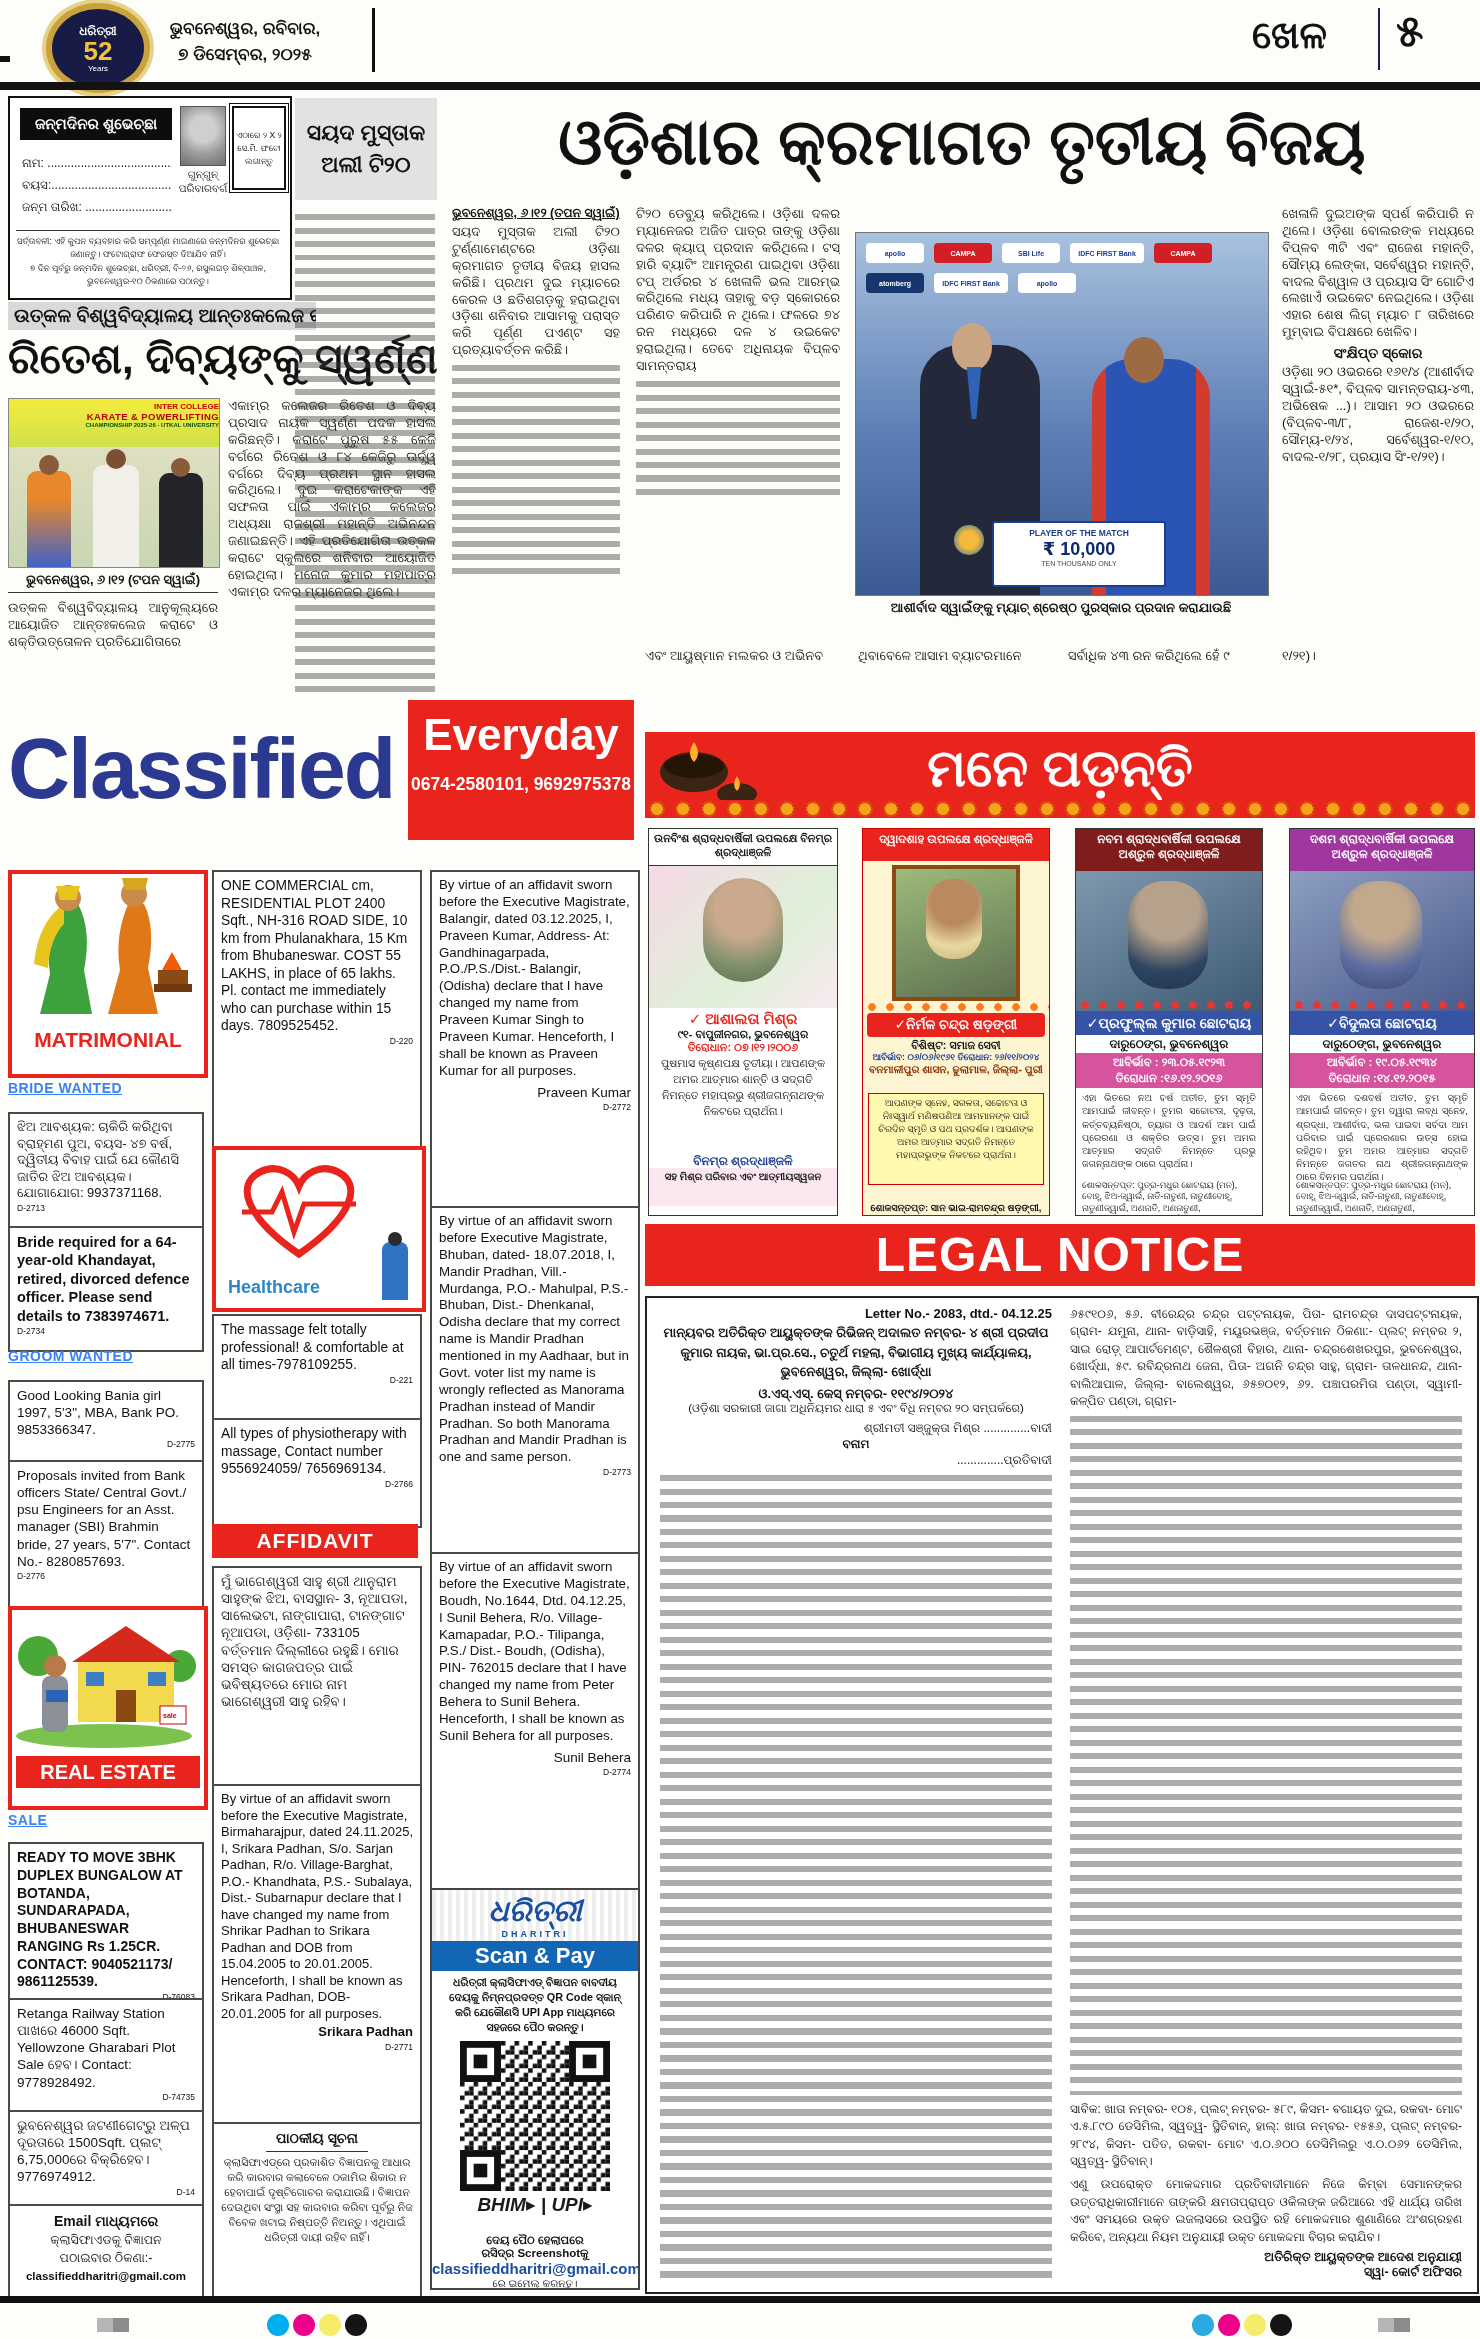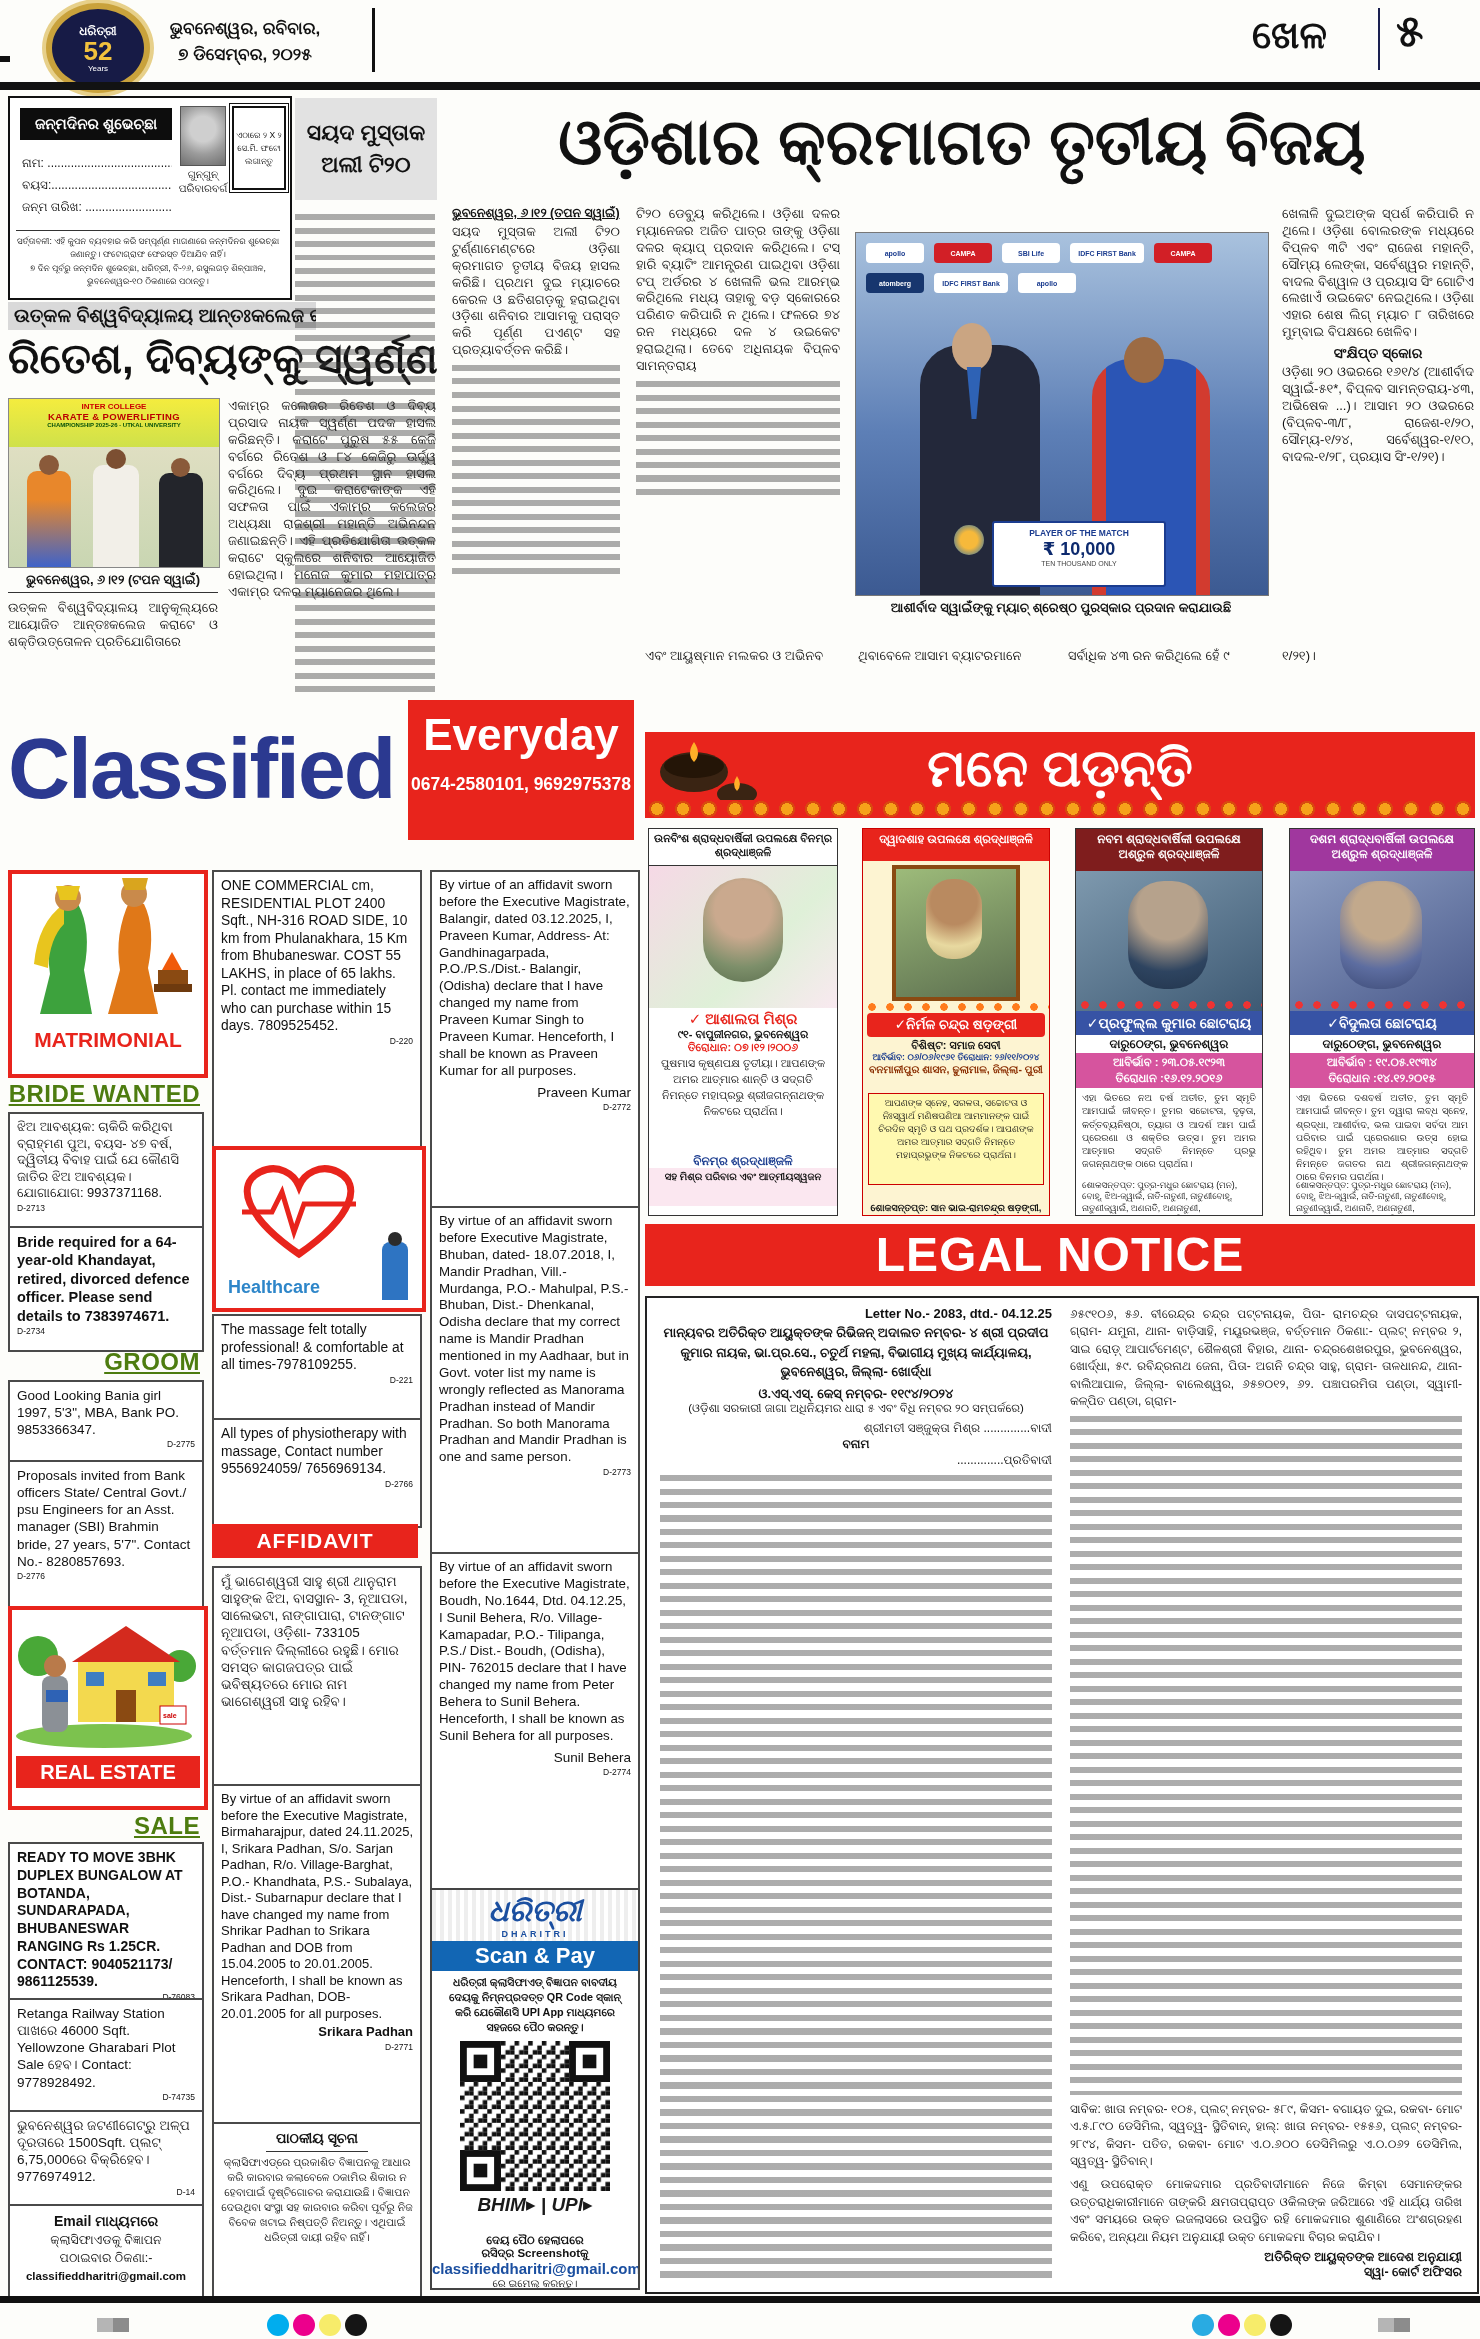--- a/index.html
+++ b/index.html
@@ -7,21 +7,21 @@
         font-family:"Liberation Sans","DejaVu Sans",sans-serif;color:#111;overflow:hidden}
   .abs{position:absolute}
   .b{font-weight:700}.c{text-align:center}.j{text-align:justify}.r{text-align:right}
   .u{text-decoration:underline}
   .red{color:#e8241c}
   .redbg{background:#e8241c;color:#fff}
   .news{font-size:13px;line-height:1.3;text-align:justify}
   .adbox{position:absolute;border:2px solid #4a4a4a;background:#fff;padding:5px 7px;
          font-size:13px;line-height:1.27;overflow:hidden}
   .adid{font-size:8.5px;margin-top:1px}
-  .lab{position:absolute;color:#4d7c0f;font-weight:700;text-align:right;font-size:24px;
+  .lab{position:absolute;color:#3b82f6;font-weight:700;text-align:left;font-size:14px;
        text-decoration:underline;letter-spacing:.5px}
   .fill{position:absolute;background:repeating-linear-gradient(#3a3a3a 0 6px,transparent 6px 13.5px);opacity:.42}
   .card{position:absolute;border:1.5px solid #333;background:#fff;overflow:hidden}
   .chdr{font-size:11px;line-height:1.25;font-weight:700;text-align:center;padding:3px 2px}
   .chip{position:absolute;background:#fff;border-radius:4px;color:#1b3c8f;font-size:7px;
         font-weight:700;display:flex;align-items:center;justify-content:center;overflow:hidden}
   .scorehd{font-weight:700;text-align:center;margin:4px 0 2px}
 </style>
 </head>
 <body>
@@ -67,21 +67,21 @@
     <div class="abs c" style="left:6px;top:132px;width:264px;border-top:1px solid #333;padding-top:4px;font-size:8.6px;line-height:1.55">
       <div>ସର୍ତ୍ତାବଳୀ: ଏହି କୁପନ ବ୍ୟବହାର କରି ସମ୍ପୂର୍ଣ୍ଣ ମାଗଣାରେ ଜନ୍ମଦିନର ଶୁଭେଚ୍ଛା ଜଣାନ୍ତୁ। ଫଟୋଗ୍ରାଫ ଫେରସ୍ତ ଦିଆଯିବ ନାହିଁ।</div>
       <div>୭ ଦିନ ପୂର୍ବରୁ ଜନ୍ମଦିନ ଶୁଭେଚ୍ଛା, ଧରିତ୍ରୀ, ବି-୨୬, ରସୁଲଗଡ଼ ଶିଳ୍ପାଞ୍ଚଳ, ଭୁବନେଶ୍ୱର-୧୦ ଠିକଣାରେ ପଠାନ୍ତୁ।</div>
     </div>
   </div>
 
   <div class="abs b" style="left:8px;top:302px;width:302px;height:28px;background:#d9d9d9;font-size:19px;line-height:28px;padding-left:6px;overflow:hidden;white-space:nowrap">ଉତ୍କଳ ବିଶ୍ୱବିଦ୍ୟାଳୟ ଆନ୍ତଃକଲେଜ କରାଟେ</div>
   <div class="abs b" style="left:8px;top:334px;width:432px;height:58px;font-size:42px;line-height:1.2;white-space:nowrap;overflow:hidden">ରିତେଶ, ଦିବ୍ୟଙ୍କୁ ସ୍ୱର୍ଣ୍ଣ ପଦକ</div>
 
   <div class="abs" style="left:8px;top:398px;width:210px;height:168px;background:linear-gradient(180deg,#e8e2c8,#c9d6b2);border:1px solid #888;overflow:hidden">
-    <div style="position:absolute;left:0;top:0;width:100%;height:48px;background:linear-gradient(180deg,#f4ec3e,#cfe14a);text-align:center">
+    <div style="position:absolute;left:0;top:0;width:100%;height:48px;background:linear-gradient(180deg,#f4ec3e,#cfe14a);text-align:right">
       <div style="font-size:8px;font-weight:700;color:#c00;padding-top:3px">INTER COLLEGE</div>
       <div style="font-size:9.5px;font-weight:800;color:#b00;letter-spacing:.4px">KARATE &amp; POWERLIFTING</div>
       <div style="font-size:6px;font-weight:700;color:#05510a">CHAMPIONSHIP 2025-26 · UTKAL UNIVERSITY</div>
     </div>
     <div style="position:absolute;left:18px;bottom:0;width:44px;height:96px;background:linear-gradient(180deg,#e8872b 30%,#3f63c9);border-radius:10px 10px 0 0"></div>
     <div style="position:absolute;left:30px;bottom:92px;width:20px;height:20px;border-radius:50%;background:#8a5a3a"></div>
     <div style="position:absolute;left:84px;bottom:0;width:46px;height:102px;background:#f2efe8;border-radius:10px 10px 0 0"></div>
     <div style="position:absolute;left:97px;bottom:98px;width:20px;height:20px;border-radius:50%;background:#7c4f32"></div>
     <div style="position:absolute;left:150px;bottom:0;width:44px;height:94px;background:#23252b;border-radius:10px 10px 0 0"></div>
     <div style="position:absolute;left:162px;bottom:90px;width:19px;height:19px;border-radius:50%;background:#8a5a3a"></div>

